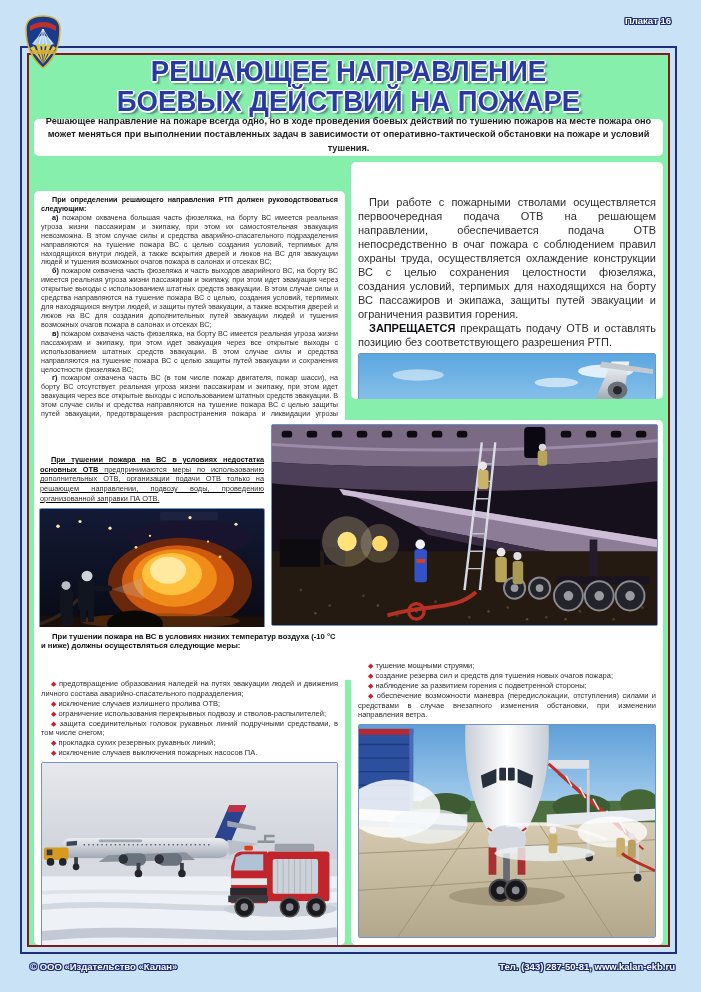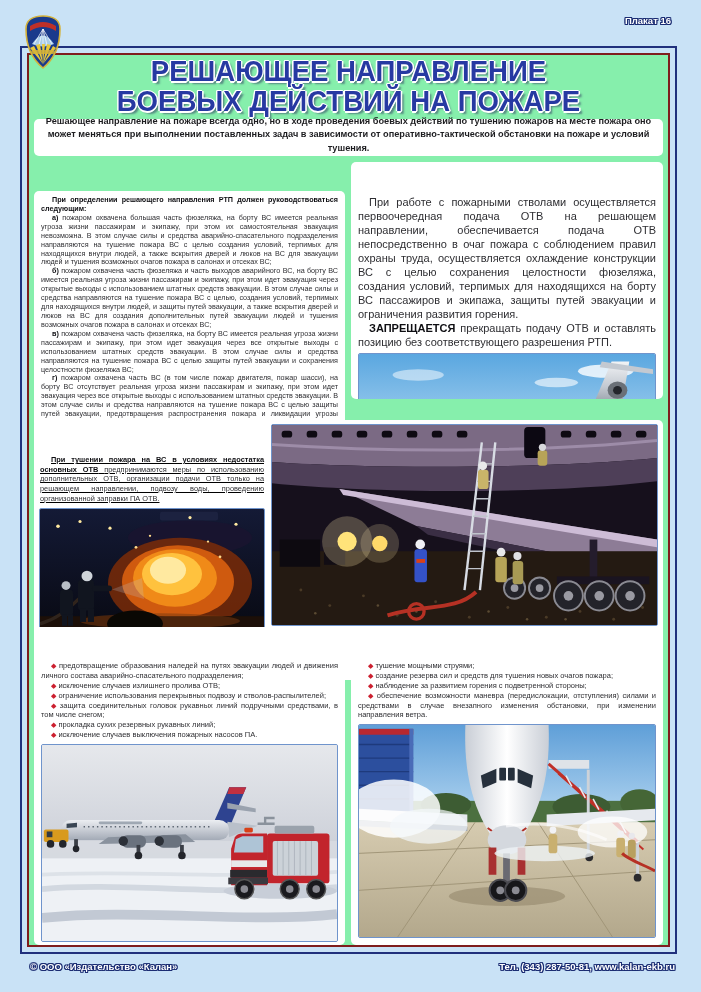--- a/index.html
+++ b/index.html
@@ -332,20 +332,21 @@
                 <circle cx="154" cy="123" r="5" fill="#f0f0f4"></circle>
               <path d="M120,196 C160,184 190,192 212,172" stroke="#b63124" stroke-width="4" fill="none"></path>
               <circle cx="150" cy="192" r="8" stroke="#b63124" stroke-width="3.5" fill="none"></circle>
             </svg>
           </figure>
         </section>
       </div>
 
       <div class="row row4">
         <section class="panel p-left pad">
+          <p class="lead">При тушении пожара на ВС в условиях низких температур воздуха (-10 °С и ниже) должны осуществляться следующие меры:</p>
           <ul class="bullets txt">
             <li><span class="diamond">◆</span><span>предотвращение образования наледей на путях эвакуации людей и движения личного состава аварийно-спасательного подразделения;</span></li>
             <li><span class="diamond">◆</span><span>исключение случаев излишнего пролива ОТВ;</span></li>
             <li><span class="diamond">◆</span><span>ограничение использования перекрывных подвозу и стволов-распылителей;</span></li>
             <li><span class="diamond">◆</span><span>защита соединительных головок рукавных линий подручными средствами, в том числе снегом;</span></li>
             <li><span class="diamond">◆</span><span>прокладка сухих резервных рукавных линий;</span></li>
             <li><span class="diamond">◆</span><span>исключение случаев выключения пожарных насосов ПА.</span></li>
           </ul>
           <figure class="photo photo-winter">
             <svg viewBox="0 0 312 204" preserveAspectRatio="none">

